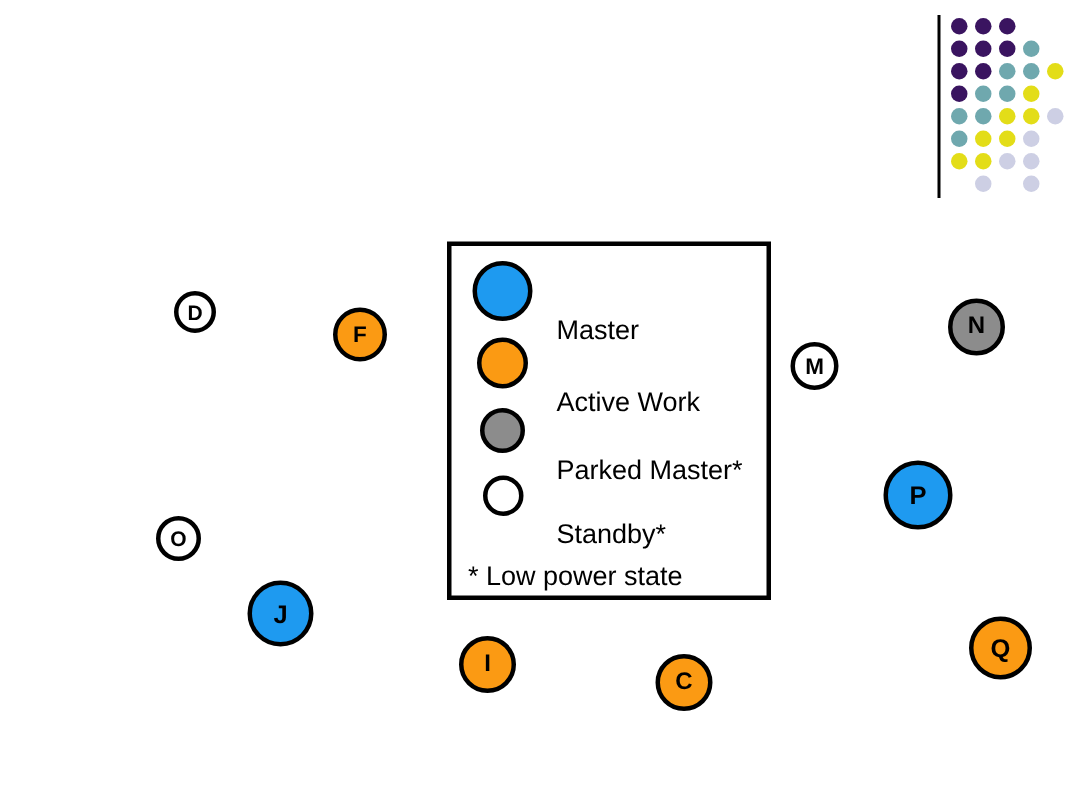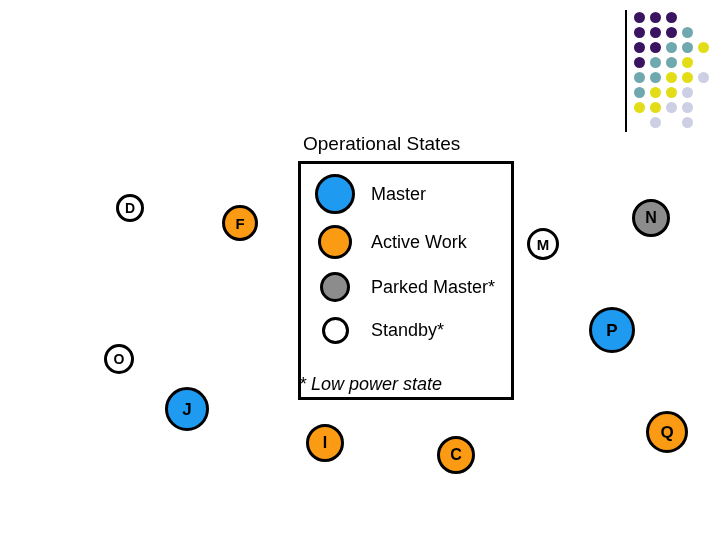--- a/index.html
+++ b/index.html
@@ -74,29 +74,29 @@
     position: absolute;
     border-radius: 50%;
     border: 3px solid #000000;
     box-sizing: border-box;
   }
   .legend-label {
     position: absolute;
     font-size: 18px;
     color: #000000;
     white-space: nowrap;
+    margin-top: 26px;
   }
   #legend-footnote {
     position: absolute;
-    left: 299px;
+    left: 312px;
     top: 374px;
     font-size: 18px;
     color: #000000;
     white-space: nowrap;
-    font-style: italic;
   }
 
   
   .node {
     position: absolute;
     border-radius: 50%;
     border: 3px solid #000000;
     box-sizing: border-box;
     display: flex;
     align-items: center;
@@ -142,21 +142,20 @@
         <div class="deco-dot" style="left: 64px; top: 81px; background: rgb(205, 207, 228);"></div>
         <div class="deco-dot" style="left: 16px; top: 96px; background: rgb(227, 221, 24);"></div>
         <div class="deco-dot" style="left: 32px; top: 96px; background: rgb(227, 221, 24);"></div>
         <div class="deco-dot" style="left: 48px; top: 96px; background: rgb(205, 207, 228);"></div>
         <div class="deco-dot" style="left: 64px; top: 96px; background: rgb(205, 207, 228);"></div>
         <div class="deco-dot" style="left: 32px; top: 111px; background: rgb(205, 207, 228);"></div>
         <div class="deco-dot" style="left: 64px; top: 111px; background: rgb(205, 207, 228);"></div>
       </div>
   </div>
 
-  <div id="legend-heading">Operational States</div>
 
   <div id="legend-box">
     <div id="legend-items">
         <div class="legend-swatch" style="width: 40px; height: 40px; left: 14px; top: 10px; background: rgb(30, 154, 240);"></div>
         <div class="legend-label" style="left: 70px; top: 20px;">Master</div>
         <div class="legend-swatch" style="width: 34px; height: 34px; left: 17px; top: 61px; background: rgb(251, 154, 19);"></div>
         <div class="legend-label" style="left: 70px; top: 68px;">Active Work</div>
         <div class="legend-swatch" style="width: 30px; height: 30px; left: 19px; top: 108px; background: rgb(140, 140, 140);"></div>
         <div class="legend-label" style="left: 70px; top: 113px;">Parked Master*</div>
         <div class="legend-swatch" style="width: 27px; height: 27px; left: 20.5px; top: 152.5px; background: rgb(255, 255, 255);"></div>

